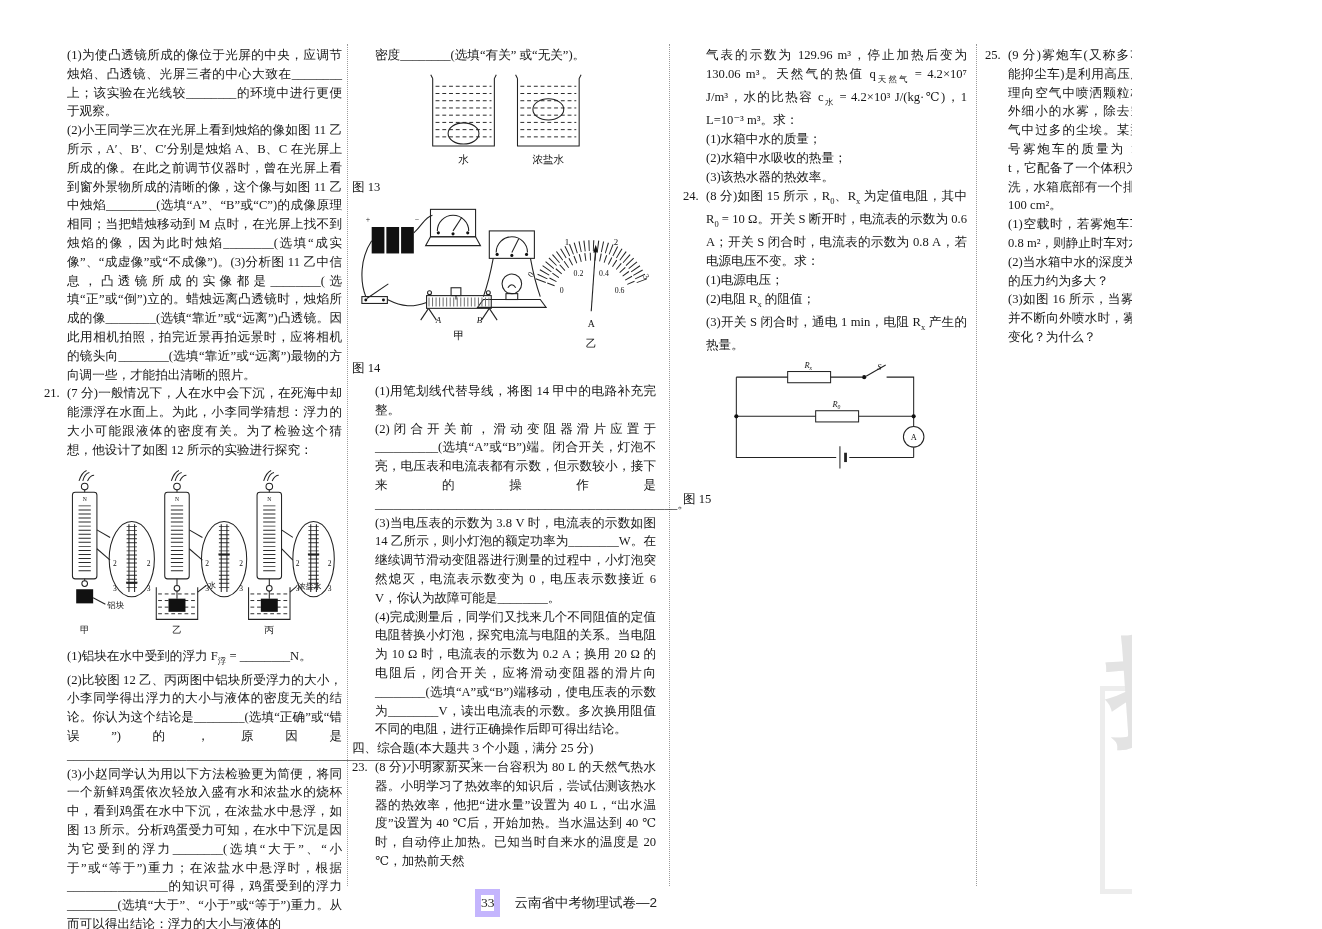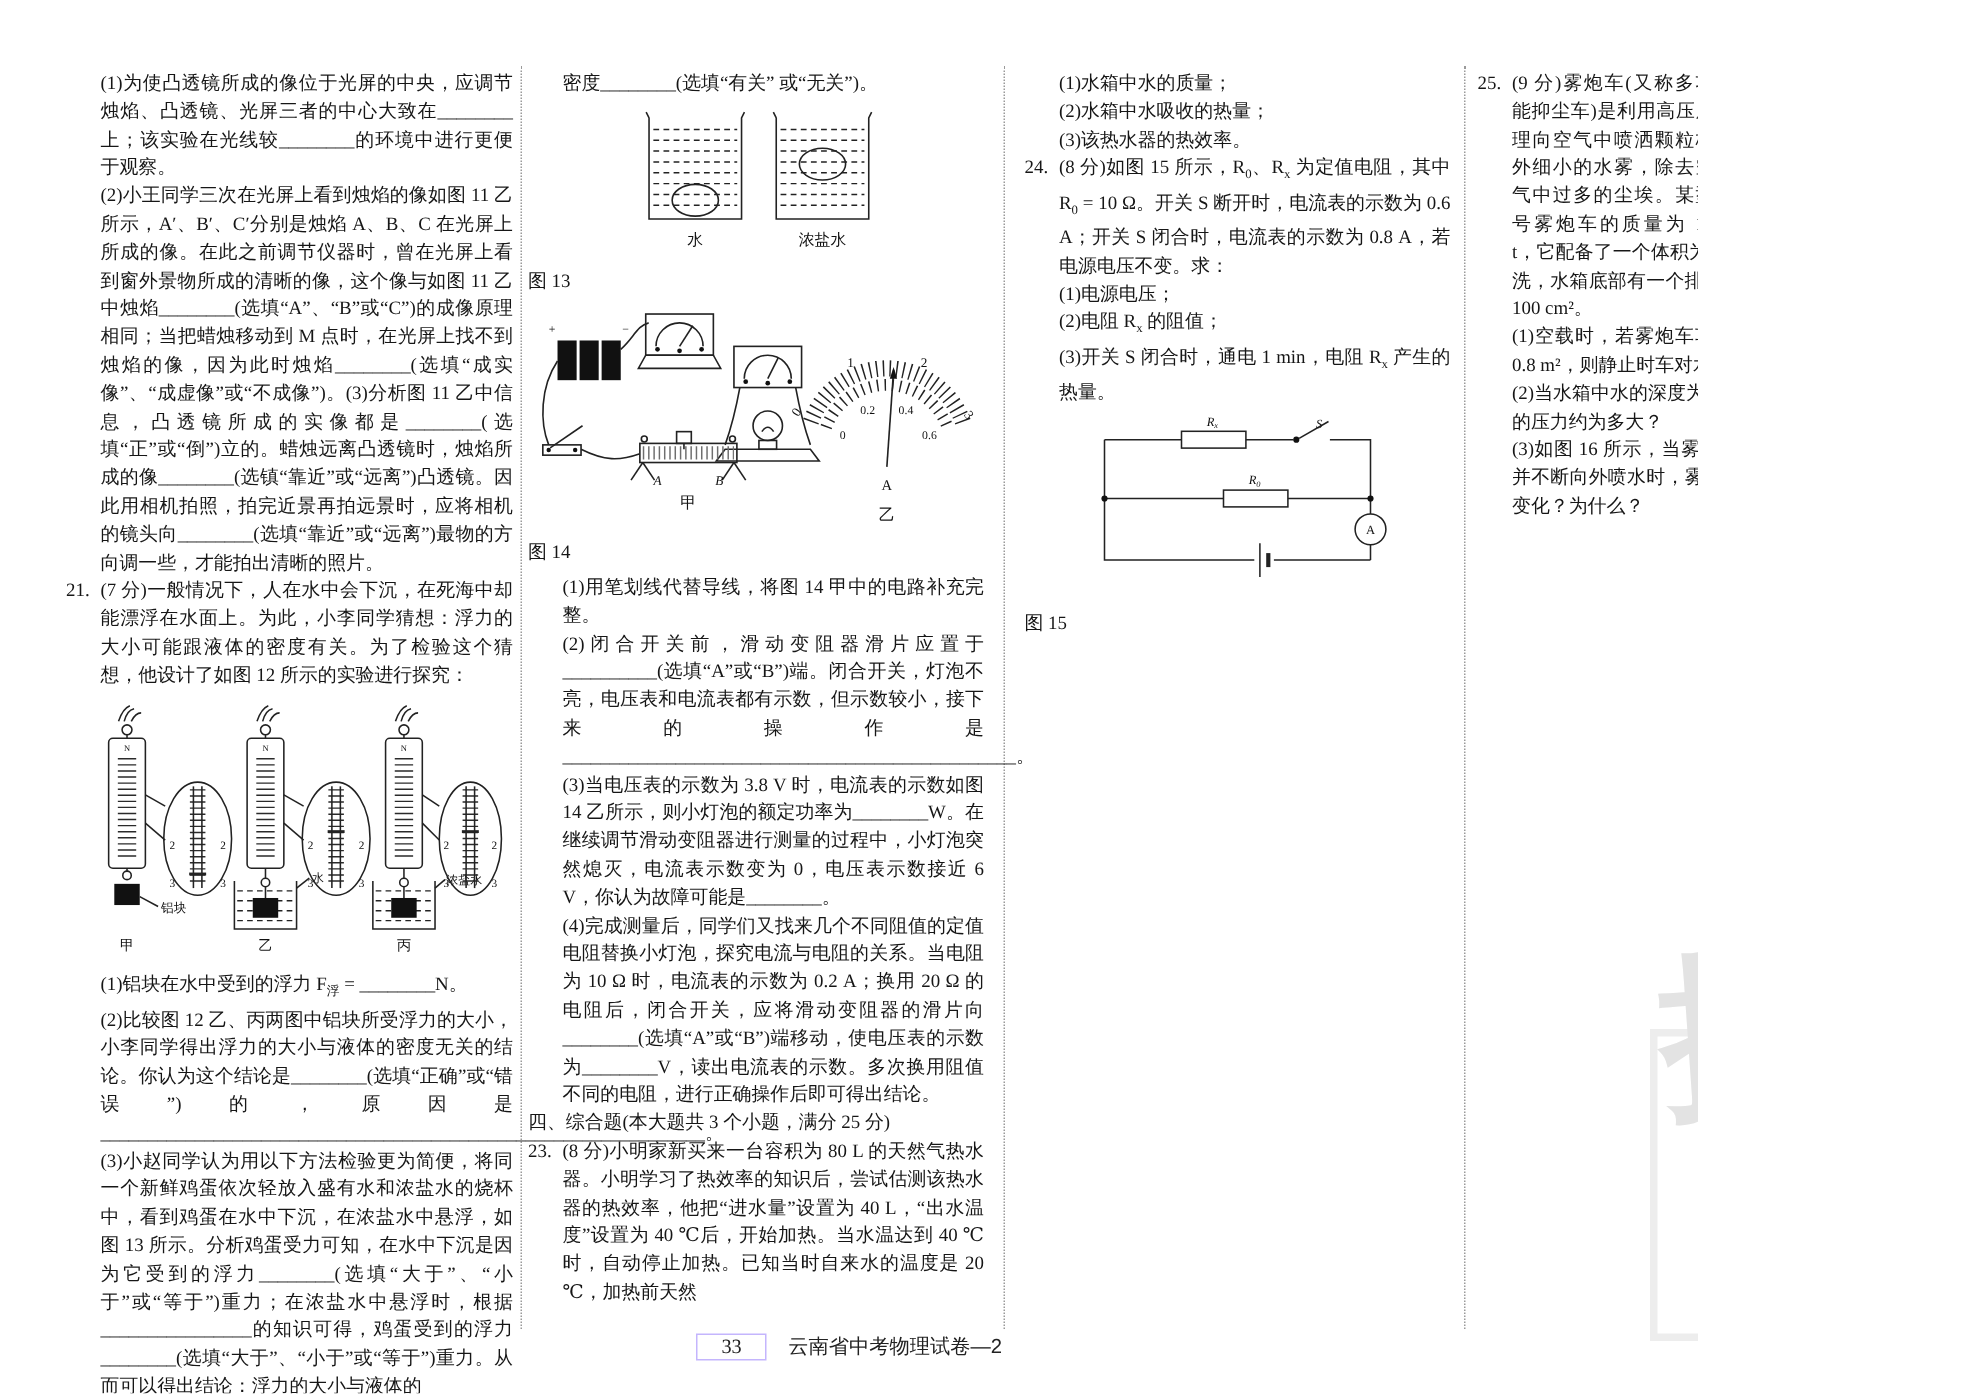--- a/index.html
+++ b/index.html
@@ -49,21 +49,21 @@
   .ph-body{position:absolute;left:12px;top:40px;width:58px;height:26px;background:#e9e9e9;
          border-radius:2px;box-shadow:inset 0 -7px 0 #979797;}
   .ph-cab{position:absolute;left:4px;top:46px;width:15px;height:20px;background:#dedede;border-radius:4px 0 0 2px;}
   .ph-wheel{position:absolute;width:10px;height:10px;border-radius:50%;background:#2e2e2e;top:62px;}
   .ph-car1{position:absolute;right:26px;top:55px;width:27px;height:12px;background:#ededed;
          border-radius:6px 9px 2px 2px;box-shadow:0 2px 0 #8a8a8a;}
   .ph-car2{position:absolute;right:1px;top:53px;width:22px;height:14px;background:#5b5b5b;border-radius:4px 4px 2px 2px;}
   
   .footer{position:absolute;left:0;right:0;top:889px;text-align:center;
           font-family:"Liberation Sans","DejaVu Sans",sans-serif;font-size:13.5px;color:#222;}
-  .pagebox{display:inline-block;border:1px solid #c4b5fd;padding:0 16px;margin-right:14px;line-height:16px;
+  .pagebox{display:inline-block;border:6px solid #c4b5fd;padding:0 0;margin-right:14px;line-height:16px;
           font-family:"Liberation Serif","DejaVu Serif",serif;}
   
   .wm{position:absolute;left:1100px;top:686px;width:172px;height:198px;border:5px solid #ededed;}
   .wm-c1{position:absolute;left:2px;top:-12px;font-size:118px;font-weight:bold;color:#e3e3e3;
          font-family:"DejaVu Serif","Liberation Serif",serif;transform:rotate(-4deg);}
   .wm-c2{position:absolute;left:66px;top:62px;font-size:88px;font-weight:bold;color:#e3e3e3;
          font-family:"DejaVu Serif","Liberation Serif",serif;transform:rotate(3deg);}
   .wm-boat{position:absolute;right:4px;top:4px;}
 </style>
 </head>
@@ -295,20 +295,21 @@
 
     <p class="para"><span>(1)用笔划线代替导线，将图 14 甲中的电路补充完整。</span></p>
     <p class="para"><span>(2)闭合开关前，滑动变阻器滑片应置于__________(选填“A”或“B”)端。闭合开关，灯泡不亮，电压表和电流表都有示数，但示数较小，接下来的操作是________________________________________________。</span></p>
     <p class="para"><span>(3)当电压表的示数为 3.8 V 时，电流表的示数如图 14 乙所示，则小灯泡的额定功率为________W。在继续调节滑动变阻器进行测量的过程中，小灯泡突然熄灭，电流表示数变为 0，电压表示数接近 6 V，你认为故障可能是________。</span></p>
     <p class="para"><span>(4)完成测量后，同学们又找来几个不同阻值的定值电阻替换小灯泡，探究电流与电阻的关系。当电阻为 10 Ω 时，电流表的示数为 0.2 A；换用 20 Ω 的电阻后，闭合开关，应将滑动变阻器的滑片向________(选填“A”或“B”)端移动，使电压表的示数为________V，读出电流表的示数。多次换用阻值不同的电阻，进行正确操作后即可得出结论。</span></p>
     <p class="para sec"><b class="pnum">四、综合题</b><span>(本大题共 3 个小题，满分 25 分)</span></p>
     <p class="para"><b class="pnum">23.</b><span>(8 分)小明家新买来一台容积为 80 L 的天然气热水器。小明学习了热效率的知识后，尝试估测该热水器的热效率，他把“进水量”设置为 40 L，“出水温度”设置为 40 ℃后，开始加热。当水温达到 40 ℃时，自动停止加热。已知当时自来水的温度是 20 ℃，加热前天然</span></p>
   </div>
 
   <div class="col" id="col3">
+    <p class="para"><span>气表的示数为 129.96 m³，停止加热后变为 130.06 m³。天然气的热值 q</span><sub>天然气</sub><span> = 4.2×10⁷ J/m³，水的比热容 c</span><sub>水</sub><span> = 4.2×10³ J/(kg·℃)，1 L=10⁻³ m³。求：</span></p>
     <p class="para"><span>(1)水箱中水的质量；</span></p>
     <p class="para"><span>(2)水箱中水吸收的热量；</span></p>
     <p class="para"><span>(3)该热水器的热效率。</span></p>
 
     <p class="para mt-q24"><b class="pnum">24.</b><span>(8 分)如图 15 所示，R</span><sub>0</sub><span>、R</span><sub>x</sub><span> 为定值电阻，其中 R</span><sub>0</sub><span> = 10 Ω。开关 S 断开时，电流表的示数为 0.6 A；开关 S 闭合时，电流表的示数为 0.8 A，若电源电压不变。求：</span></p>
     <p class="para"><span>(1)电源电压；</span></p>
     <p class="para"><span>(2)电阻 R</span><sub>x</sub><span> 的阻值；</span></p>
     <p class="para"><span>(3)开关 S 闭合时，通电 1 min，电阻 R</span><sub>x</sub><span> 产生的热量。</span></p>
 
     <div class="fig">

